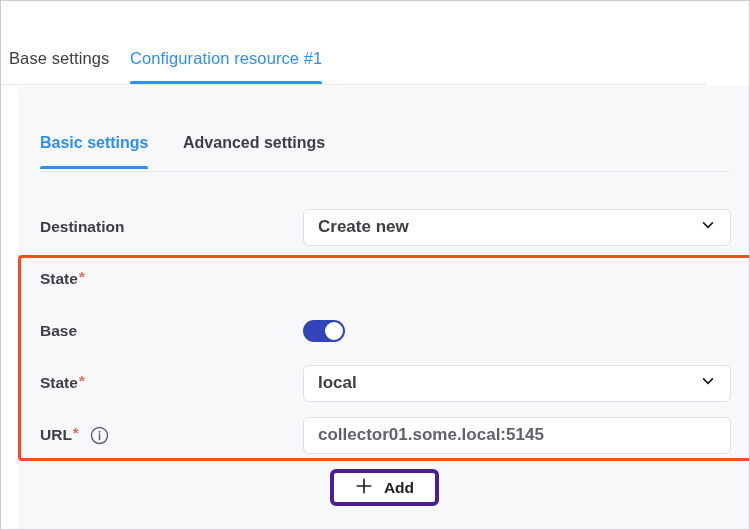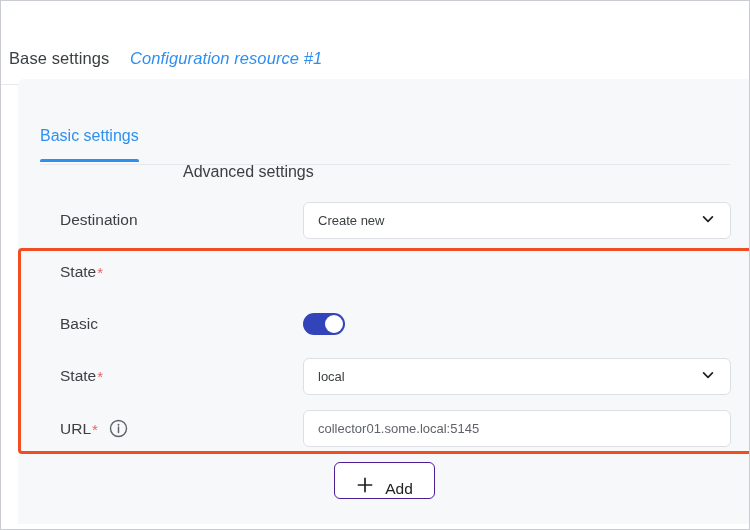--- a/index.html
+++ b/index.html
@@ -37,42 +37,43 @@
     bottom: 0;
     font-size: 16.5px;
     line-height: 20px;
     padding-bottom: 16px;
     color: #3c4043;
     cursor: pointer;
     white-space: nowrap;
     letter-spacing: 0.1px;
   }
   .tab.base { left: 8px; }
-  .tab.cfg  { left: 129px; color: #2e8ff0; font-style: italic; }
+  .tab.cfg  { left: 129px; color: #2e8ff0; }
   .tab.cfg::after {
     content: "";
     position: absolute;
     left: 0;
     right: 0;
     bottom: 0;
     height: 3px;
     background: #2e8ff0;
     border-radius: 2px 2px 0 0;
   }
 
   
   .panel {
     position: absolute;
     left: 17px;
-    top: 78px;
+    top: 85px;
     width: 733px;
     height: 445px;
     background: #f7f8fa;
     border-top-left-radius: 6px;
     box-sizing: border-box;
+    font-weight: bold;
   }
 
   
   .subtabs {
     position: absolute;
     left: 22px;
     top: 47px;
     width: 690px;
     height: 38px;
     border-bottom: 1px solid #e6e8ec;
@@ -91,44 +92,43 @@
   .subtab.basic::after {
     content: "";
     position: absolute;
     left: 0;
     right: 0;
     bottom: -1px;
     height: 3px;
     background: #2e8ff0;
     border-radius: 2px 2px 0 0;
   }
-  .subtab.advanced { left: 143px; margin-top: 36px; }
+  .subtab.advanced { left: 143px; }
 
   
   .rows {
     position: absolute;
     left: 0;
     top: 115px;
     width: 733px;
   }
   .row {
     position: relative;
     height: 52px;
     display: flex;
     align-items: center;
   }
   .row .label {
     position: absolute;
     left: 22px;
     font-size: 15.5px;
     color: #3c4043;
     display: flex;
-    align-items: flex-end;
+    align-items: flex-start;
     white-space: nowrap;
-    margin-left: 20px;
   }
   .req {
     color: #e8655f;
     font-size: 15px;
     margin-left: 1px;
     line-height: 1;
     position: relative;
     top: -1px;
   }
   .info-icon {
@@ -150,21 +150,21 @@
   .field {
     box-sizing: border-box;
     width: 428px;
     height: 37px;
     background: #ffffff;
     border: 1px solid #dcdfe4;
     border-radius: 6px;
     display: flex;
     align-items: center;
     padding: 0 12px 0 14px;
-    font-size: 13px;
+    font-size: 17px;
     color: #3c4043;
     cursor: text;
     gap: 40px;
   }
   .field.select { cursor: pointer; justify-content: space-between; }
   .field.muted { color: #5f6368; text-align: right; }
   .chev { display: block; margin-right: 2px; }
 
   
   .toggle {
@@ -207,24 +207,24 @@
     width: 733px;
     display: flex;
     justify-content: center;
   }
   .addbtn {
     box-sizing: border-box;
     height: 37px;
     min-width: 99px;
     padding: 0 21px;
     background: #ffffff;
-    border: 1px solid #4c1d95;
+    border: 4px solid #4c1d95;
     border-radius: 6px;
     display: flex;
-    align-items: flex-end;
+    align-items: center;
     gap: 11px;
     font-size: 15.5px;
     color: #202124;
     cursor: pointer;
   }
   .plus { display: block; }
 </style>
 </head>
 <body>
 
@@ -270,21 +270,21 @@
 
       <div class="row">
         <div class="label">
           <span>State</span>
             <span class="req">*</span>
         </div>
       </div>
 
       <div class="row">
         <div class="label">
-          <span>Basic</span>
+          <span>Base</span>
         </div>
         <div class="control">
           <div class="toggle">
             <div class="knob"></div>
           </div>
         </div>
       </div>
 
       <div class="row">
         <div class="label">

